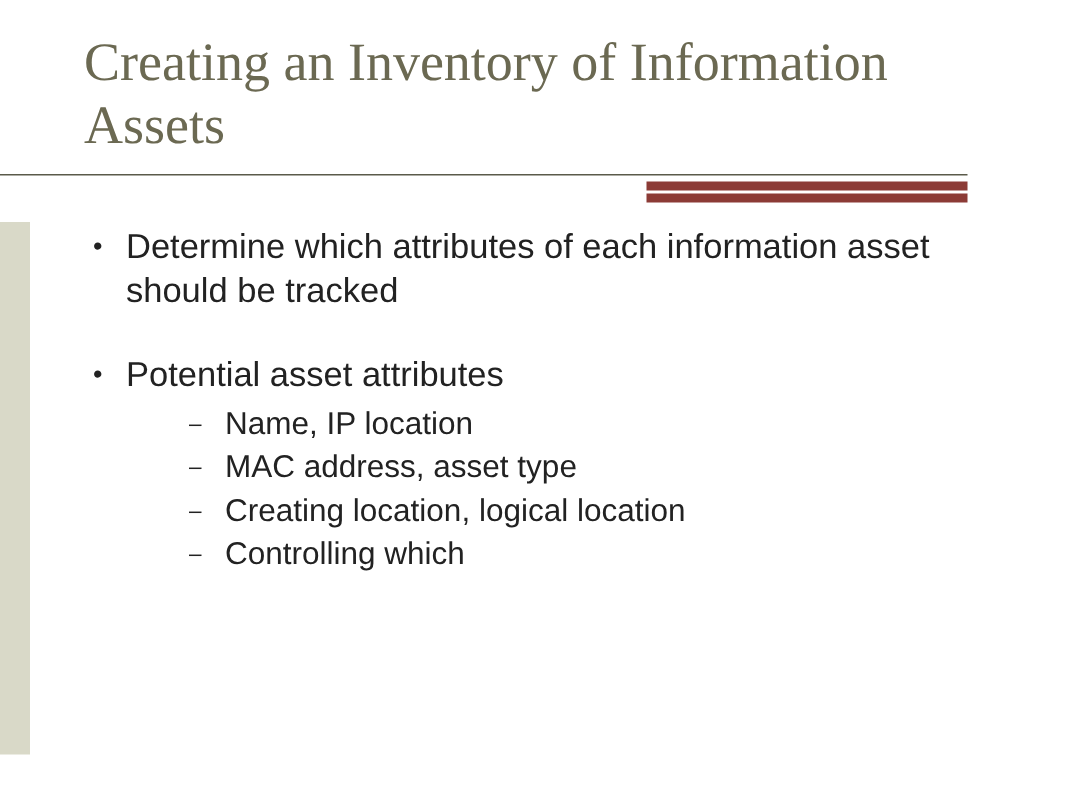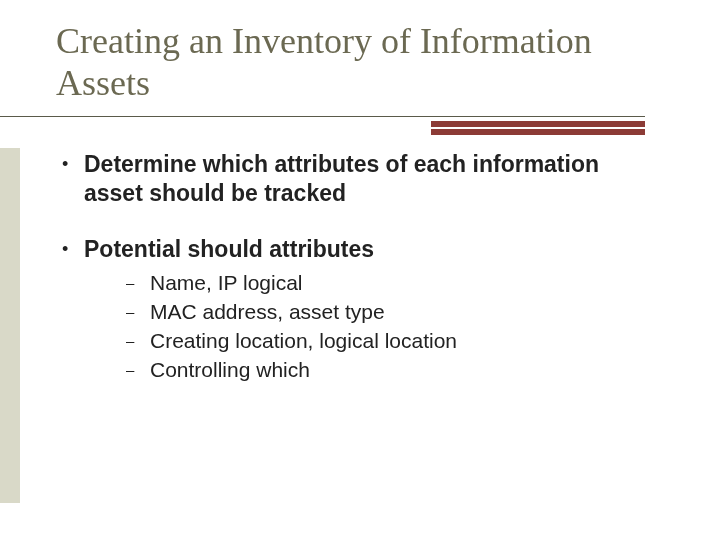--- a/index.html
+++ b/index.html
@@ -77,21 +77,20 @@
   }
   .bullet1 .dot {
     flex: 0 0 auto;
     width: 22px;
     font-size: 18px;
     line-height: 28px;
     text-align: left;
   }
   .bullet1 .txt {
     flex: 1 1 auto;
-    font-weight: bold;
   }
   .sublist {
     margin-left: 64px;
     margin-top: 6px;
     font-size: 21px;
   }
   .sub {
     display: flex;
     margin-bottom: 2px;
   }
@@ -126,27 +125,27 @@
 
   <div class="content">
 
     <div class="bullet1">
       <div class="dot">•</div>
       <div class="txt">Determine which attributes of each information asset should be tracked</div>
     </div>
 
     <div class="bullet1" style="margin-bottom:4px;">
       <div class="dot">•</div>
-      <div class="txt">Potential should attributes</div>
+      <div class="txt">Potential asset attributes</div>
     </div>
 
     <div class="sublist">
       <div class="sub">
         <div class="dash">–</div>
-        <div class="txt">Name, IP logical</div>
+        <div class="txt">Name, IP location</div>
       </div>
       <div class="sub">
         <div class="dash">–</div>
         <div class="txt">MAC address, asset type</div>
       </div>
       <div class="sub">
         <div class="dash">–</div>
         <div class="txt">Creating location, logical location</div>
       </div>
       <div class="sub">

